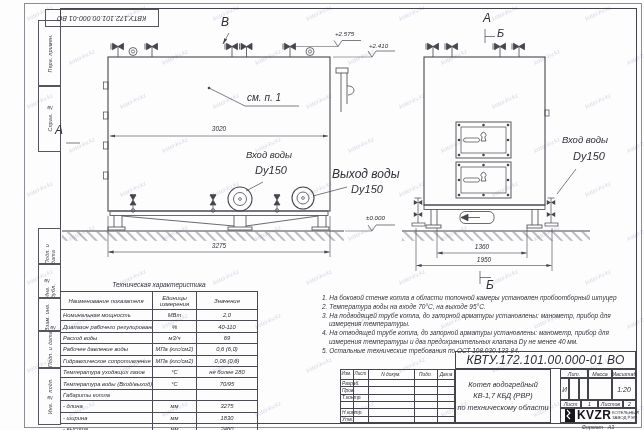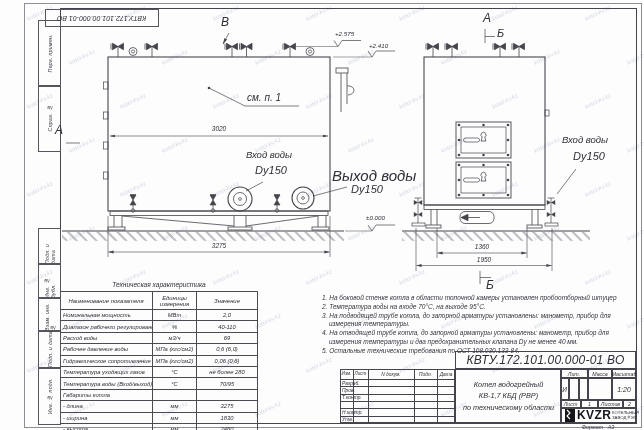--- a/index.html
+++ b/index.html
@@ -355,21 +355,21 @@
   <div class="lbl" style="left:221px;top:16px;font-size:12px;">В</div>
   <div class="lbl" style="left:55px;top:124px;font-size:12px;">А</div>
   <div class="lbl" style="left:247px;top:93px;font-size:10px;">см. п. 1</div>
   <div class="lbl ctr" style="left:199px;top:126px;width:40px;font-size:6.5px;">3020</div>
   <div class="lbl ctr" style="left:199px;top:243px;width:40px;font-size:6.5px;">3275</div>
   <div class="lbl" style="left:335px;top:31px;font-size:6.2px;">+2.575</div>
   <div class="lbl" style="left:369px;top:43px;font-size:6.2px;">+2.410</div>
   <div class="lbl" style="left:366px;top:215px;font-size:6.2px;">±0.000</div>
   <div class="lbl ctr" style="left:238px;top:150px;width:62px;font-size:9.5px;">Вход воды</div>
   <div class="lbl ctr" style="left:246px;top:165px;width:50px;font-size:11px;">Dy150</div>
-  <div class="lbl ctr" style="left:332px;top:168px;width:66px;font-size:15px;">Выход воды</div>
+  <div class="lbl ctr" style="left:332px;top:168px;width:66px;font-size:12px;">Выход воды</div>
   <div class="lbl ctr" style="left:342px;top:184px;width:50px;font-size:11px;">Dy150</div>
   <div class="lbl" style="left:483px;top:12px;font-size:12px;">А</div>
   <div class="lbl" style="left:497px;top:28px;font-size:11px;">Б</div>
   <div class="lbl" style="left:486px;top:279px;font-size:12px;">Б</div>
   <div class="lbl ctr" style="left:462px;top:244px;width:40px;font-size:6.5px;">1360</div>
   <div class="lbl ctr" style="left:464px;top:256.5px;width:40px;font-size:6.5px;">1950</div>
   <div class="lbl ctr" style="left:554px;top:135px;width:62px;font-size:9.5px;">Вход воды</div>
   <div class="lbl ctr" style="left:564px;top:151px;width:50px;font-size:11px;">Dy150</div>
 
   <div class="tt-title">Техническая характеристика</div>
@@ -463,21 +463,21 @@
   <div class="lbl" style="left:414px;top:371.5px;width:23px;font-size:4.8px;text-align:center;">Подп.</div>
   <div class="lbl" style="left:437px;top:371.5px;width:18px;font-size:4.8px;text-align:center;">Дата</div>
   <div class="lbl" style="left:342px;top:380.5px;font-size:4.9px;">Разраб.</div>
   <div class="lbl" style="left:342px;top:388px;font-size:4.9px;">Пров.</div>
   <div class="lbl" style="left:342px;top:395.3px;font-size:4.9px;">Т.контр.</div>
   <div class="lbl" style="left:342px;top:409.8px;font-size:4.9px;">Н.контр.</div>
   <div class="lbl" style="left:342px;top:417.2px;font-size:4.9px;">Утв.</div>
 
   <div class="tb-cell" style="left:455px;top:351px;width:181px;height:18px;font-size:12px;letter-spacing:.2px;">КВТУ.172.101.00.000-01 ВО</div>
 
-  <div class="tb-cell" style="left:455px;top:369px;width:107px;height:54px;flex-direction:column;font-size:7.3px;line-height:1.55;">
+  <div class="tb-cell" style="left:455px;top:369px;width:96px;height:54px;flex-direction:column;font-size:7.3px;line-height:1.55;">
     <div>Котел водогрейный</div>
     <div>КВ-1,7 КБД  (РВР)</div>
     <div>по техническому области</div>
   </div>
 
   <div class="tb-cell tb-small" style="left:560px;top:369px;width:28px;height:9px;">Лит.</div>
   <div class="tb-cell tb-small" style="left:588px;top:369px;width:24px;height:9px;">Масса</div>
   <div class="tb-cell tb-small" style="left:612px;top:369px;width:24px;height:9px;">Масштаб</div>
   <div class="tb-cell" style="left:560px;top:378px;width:9.3px;height:22px;font-size:6.5px;">И</div>
   <div class="tb-cell" style="left:569.3px;top:378px;width:9.3px;height:22px;"></div>

